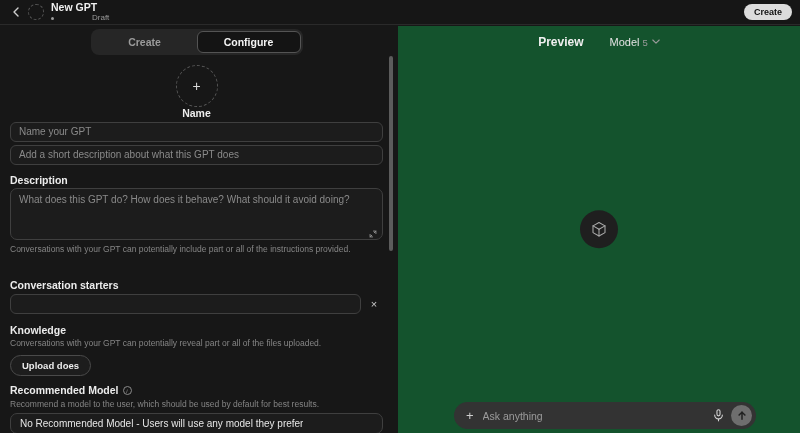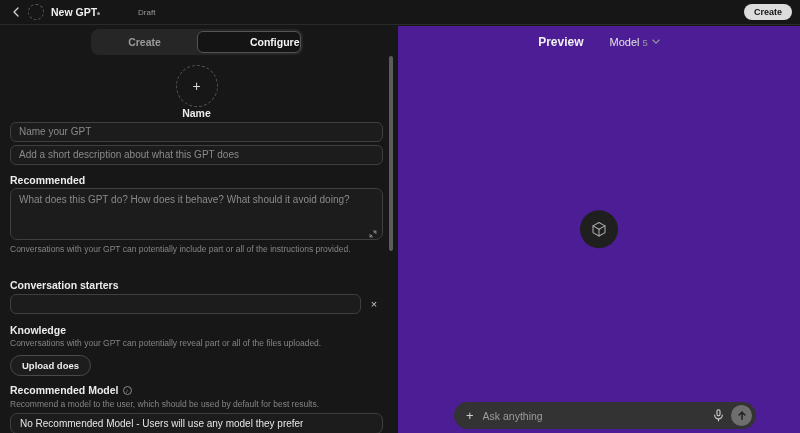--- a/index.html
+++ b/index.html
@@ -4,39 +4,39 @@
 <style>
   * { margin:0; padding:0; box-sizing:border-box; }
   html,body { background:#000; }
   body { font-family:"Liberation Sans", sans-serif; }
   .app { position:relative; width:800px; height:433px; background:#171717; overflow:hidden; color:#ececec; }
 
   
   .topbar { position:relative; height:25px; background:#161616; border-bottom:1px solid #2a2a2a; display:flex; align-items:center; padding:0 8px; }
   .back-btn { width:16px; height:16px; display:flex; align-items:center; justify-content:center; color:#cfcfcf; cursor:pointer; margin-right:4px; }
   .mini-avatar { width:16px; height:16px; border:1px dashed #555; border-radius:50%; margin-right:7px; }
-  .title-block { display:flex; flex-direction:row; justify-content:center; line-height:1; }
+  .title-block { display:flex; flex-direction:column; justify-content:center; line-height:1; }
   .gpt-title { font-size:10.5px; font-weight:700; color:#f0f0f0; }
   .gpt-status { display:flex; align-items:center; gap:3px; margin-top:2px; }
   .status-dot { width:3px; height:3px; border-radius:50%; background:#9a9a9a; }
   .status-text { font-size:8px; color:#9a9a9a;padding-left:35px; }
   .topbar-spacer { flex:1; }
   .create-btn { background:#dcdcdc; color:#111; font-size:9px; font-weight:700; border:none; border-radius:999px; padding:3px 10px; cursor:pointer; }
 
   
   .main { position:absolute; top:26px; left:0; right:0; bottom:0; display:flex; }
   .left-panel { position:relative; width:398px; background:#171717; padding:0 15px 0 10px; overflow:hidden; }
-  .right-panel { position:relative; flex:1; background:#4c1d95; }
+  .right-panel { position:relative; flex:1; background:#14532d; }
   .scroll-thumb { position:absolute; right:5px; top:30px; width:4px; height:195px; border-radius:2px; background:#5c5c5c; }
 
   
   .tabs-row { display:flex; justify-content:center; margin-top:3px; }
   .tabs-pill { display:flex; width:212px; background:#262626; border-radius:8px; padding:2px; }
   .tab { flex:1; text-align:center; font-size:10.5px; font-weight:600; color:#9b9b9b; padding:4px 0; border-radius:6px; border:1px solid transparent; cursor:pointer; }
-  .tab.active { background:#141414; border-color:#545454; color:#f5f5f5; font-weight:700;text-align:right; }
+  .tab.active { background:#141414; border-color:#545454; color:#f5f5f5; font-weight:700; }
 
   
   .avatar-row { display:flex; justify-content:center; margin-top:10px; height:42px; }
   .avatar-circle { width:42px; height:42px; border:1px dashed #575757; border-radius:50%; display:flex; align-items:center; justify-content:center; color:#d9d9d9; font-size:14px; font-weight:400; cursor:pointer; }
 
   
   .field-label { font-size:10.5px; font-weight:700; color:#ececec; line-height:1; }
   .mt-sec { margin-top:10px; }
   .txt-input { display:block; width:100%; height:20px; margin-top:3px; background:#1c1c1c; border:1px solid #3f3f3f; border-radius:6px; padding:0 8px; font-size:10px; color:#ececec; font-family:"Liberation Sans", sans-serif; outline:none; }
   .txt-input::placeholder, textarea::placeholder { color:#8a8a8a; }
@@ -107,21 +107,21 @@
         <div class="avatar-circle">
           <span>+</span>
         </div>
       </div>
 
       <div class="field-label" style="margin-top:1px;text-align:center;">Name</div>
       <input class="txt-input" type="text" placeholder="Name your GPT" style="">
 
       <input class="txt-input" type="text" placeholder="Add a short description about what this GPT does" style="">
 
-      <div class="field-label mt-sec">Recommended</div>
+      <div class="field-label mt-sec">Description</div>
       <div class="instructions-wrap">
         <textarea class="instructions-area" placeholder="What does this GPT do? How does it behave? What should it avoid doing?" style=""></textarea>
         <span class="expand-icon">
           <svg width="10" height="10" viewBox="0 0 12 12" fill="none" stroke="currentColor" stroke-width="1.2" stroke-linecap="round" stroke-linejoin="round">
               <path d="M4.5 7.5 L2.5 9.5"></path>
               <path d="M7.5 4.5 L9.5 2.5"></path>
               <polyline points="6.6,2.5 9.5,2.5 9.5,5.4"></polyline>
               <polyline points="5.4,9.5 2.5,9.5 2.5,6.6"></polyline>
             </svg>
         </span>

